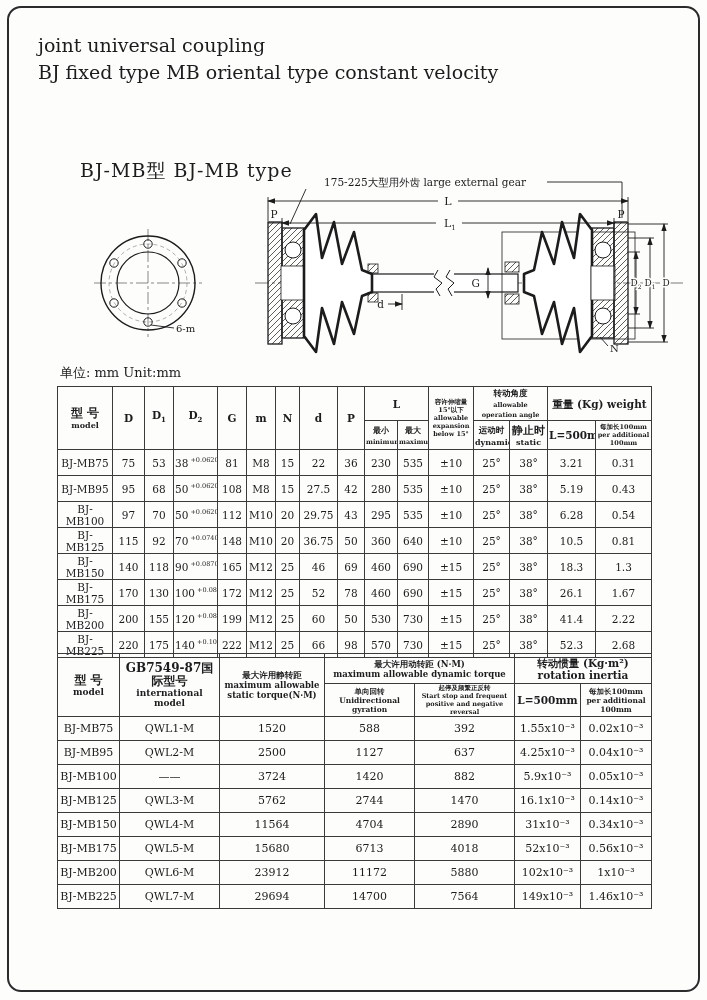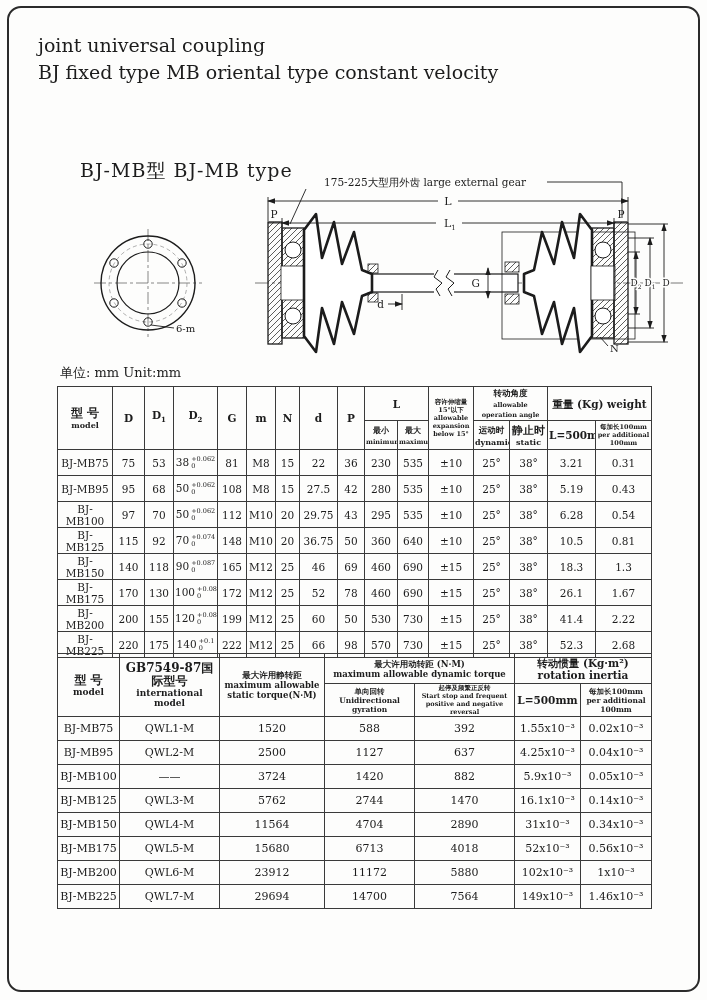--- a/index.html
+++ b/index.html
@@ -23,21 +23,21 @@
   th,td{border:1px solid #3a3a3a;text-align:center;vertical-align:middle;
     padding:0 1px;overflow:hidden;}
   th{font-weight:bold;font-size:10.5px;line-height:12px;}
   td{font-size:10.5px;height:25px;}
   .t2 td{height:23px;font-size:11px;}
   .zh{font-size:12px;line-height:13px;}
   .en{font-size:8px;line-height:10px;}
   .tiny{font-size:6.5px;line-height:8px;white-space:pre-line;}
   .mid{font-size:8.5px;line-height:10px;white-space:pre-line;text-align:center;}
   .tolwrap{display:inline-flex;align-items:flex-start;gap:2px;justify-content:center;}
-  .ts{display:inline-flex;flex-direction:column;font-size:6.5px;line-height:7px;text-align:left;}
+  .ts{display:inline-flex;flex-direction:row;font-size:6.5px;line-height:7px;text-align:left;}
   sub{font-size:7px;}
 </style>
 </head>
 <body>
 
 <div class="frame"></div>
 
 <div class="title-block">
   <div class="title-en">
     <div>joint universal coupling</div>

